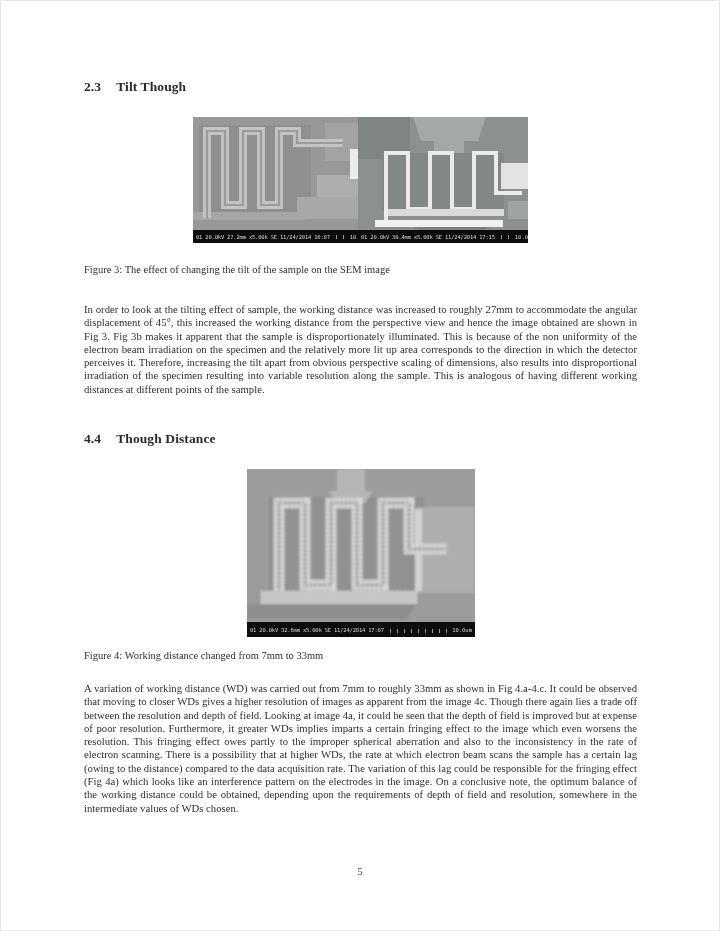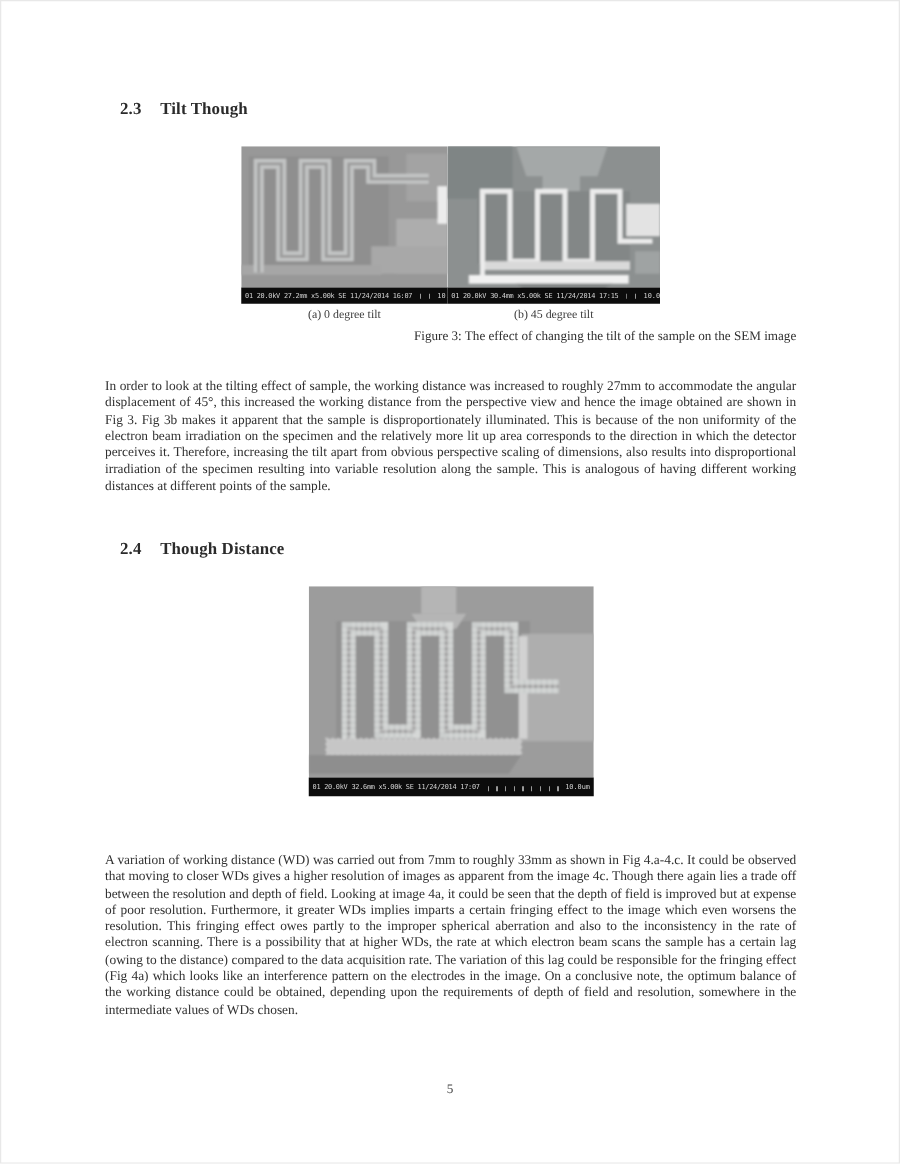--- a/index.html
+++ b/index.html
@@ -5,21 +5,21 @@
   html,body{margin:0;padding:0;background:#ffffff;}
   .page{
     position:relative;width:720px;height:931px;background:#fff;
     font-family:"Liberation Serif", serif;color:#2b2b2b;overflow:hidden;
     box-shadow: inset 0 0 0 1px #e8e8e8;
   }
   .heading{
     position:absolute;left:84px;width:553px;font-size:13.5px;font-weight:bold;
     letter-spacing:.1px;
   }
-  .heading .hnum{margin-right:15px;margin-left:12px;}
+  .heading .hnum{margin-right:15px;}
   .para{
     position:absolute;left:84px;width:553px;font-size:10.7px;line-height:13.3px;
     text-align:justify;color:#303030;
   }
   .figwrap{position:absolute;}
   .semimg{position:absolute;top:0;bottom:0;}
   .semimg svg{display:block;}
   .sem-bar{
     position:absolute;left:0;right:0;bottom:0;height:13px;background:#0c0c0c;
     display:flex;align-items:center;padding:0 3px;box-sizing:border-box;
@@ -31,21 +31,21 @@
     flex:1 1 auto;height:4px;margin:0 4px 4px 6px;align-self:flex-end;
     background:repeating-linear-gradient(90deg,#9a9a9a 0 1px,transparent 1px 7px);
     min-width:10px;
   }
   .sem-bar .scale{flex:0 0 auto;}
   .subcaps{position:absolute;left:193px;top:247px;width:335px;display:flex;}
   .subcap{font-size:9.5px;color:#3a3a3a;text-align:center;}
   .subcap.a{width:165px;}
   .subcap.b{width:170px;}
   .figcaption{
-    position:absolute;left:84px;width:553px;text-align:right;font-size:10.5px;
+    position:absolute;left:84px;width:553px;text-align:left;font-size:10.5px;
     color:#303030;
   }
   .pagenum{
     position:absolute;left:0;width:720px;text-align:center;top:866px;
     font-size:10.5px;color:#444;
   }
 </style>
 </head>
 <body>
 
@@ -105,31 +105,27 @@
         </g>
       </svg>
       <div class="sem-bar">
         <span class="info">01 20.0kV 30.4mm x5.00k SE 11/24/2014 17:15</span>
         <span class="ticks"></span>
         <span class="scale">10.0um</span>
       </div>
     </div>
   </div>
 
-  <div class="subcaps">
-    <span class="subcap a">(a) 0 degree tilt</span>
-    <span class="subcap b">(b) 45 degree tilt</span>
-  </div>
 
   <div class="figcaption" style="top:264px">Figure 3: The effect of changing the tilt of the sample on the SEM image</div>
 
   <div class="para" style="top:303px">In order to look at the tilting effect of sample, the working distance was increased to roughly 27mm to accommodate the angular displacement of 45°, this increased the working distance from the perspective view and hence the image obtained are shown in Fig 3. Fig 3b makes it apparent that the sample is disproportionately illuminated. This is because of the non uniformity of the electron beam irradiation on the specimen and the relatively more lit up area corresponds to the direction in which the detector perceives it. Therefore, increasing the tilt apart from obvious perspective scaling of dimensions, also results into disproportional irradiation of the specimen resulting into variable resolution along the sample. This is analogous of having different working distances at different points of the sample.</div>
 
   <div class="heading" style="top:431px">
-    <span class="hnum">2.4</span><span>Though Distance</span>
+    <span class="hnum">4.4</span><span>Though Distance</span>
   </div>
 
   <div class="figwrap" style="left:247px;top:469px;width:228px;height:168px">
     <div class="semimg" style="left:0;width:228px">
       <svg width="228" height="168" viewBox="0 0 228 168">
         <defs>
             <filter id="f3" x="-5%" y="-5%" width="110%" height="110%">
               <feGaussianBlur stdDeviation="0.8"></feGaussianBlur>
             </filter>
           </defs>
@@ -149,18 +145,19 @@
         </g>
       </svg>
       <div class="sem-bar" style="height:15px">
         <span class="info">01 20.0kV 32.6mm x5.00k SE 11/24/2014 17:07</span>
         <span class="ticks"></span>
         <span class="scale">10.0um</span>
       </div>
     </div>
   </div>
 
+  <div class="figcaption" style="top:650px">Figure 4: Working distance changed from 7mm to 33mm</div>
 
   <div class="para" style="top:682px">A variation of working distance (WD) was carried out from 7mm to roughly 33mm as shown in Fig 4.a-4.c. It could be observed that moving to closer WDs gives a higher resolution of images as apparent from the image 4c. Though there again lies a trade off between the resolution and depth of field. Looking at image 4a, it could be seen that the depth of field is improved but at expense of poor resolution. Furthermore, it greater WDs implies imparts a certain fringing effect to the image which even worsens the resolution. This fringing effect owes partly to the improper spherical aberration and also to the inconsistency in the rate of electron scanning. There is a possibility that at higher WDs, the rate at which electron beam scans the sample has a certain lag (owing to the distance) compared to the data acquisition rate. The variation of this lag could be responsible for the fringing effect (Fig 4a) which looks like an interference pattern on the electrodes in the image. On a conclusive note, the optimum balance of the working distance could be obtained, depending upon the requirements of depth of field and resolution, somewhere in the intermediate values of WDs chosen.</div>
 
   <div class="pagenum">5</div>
 
 </div>
 
 </body></html>

